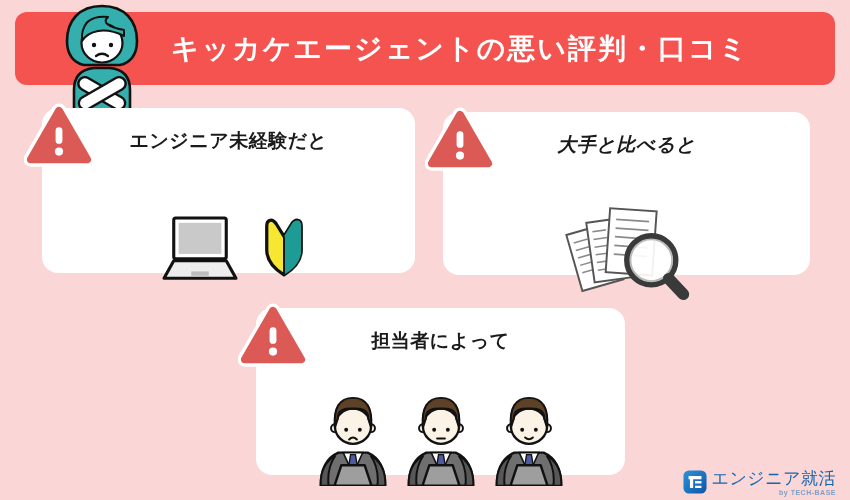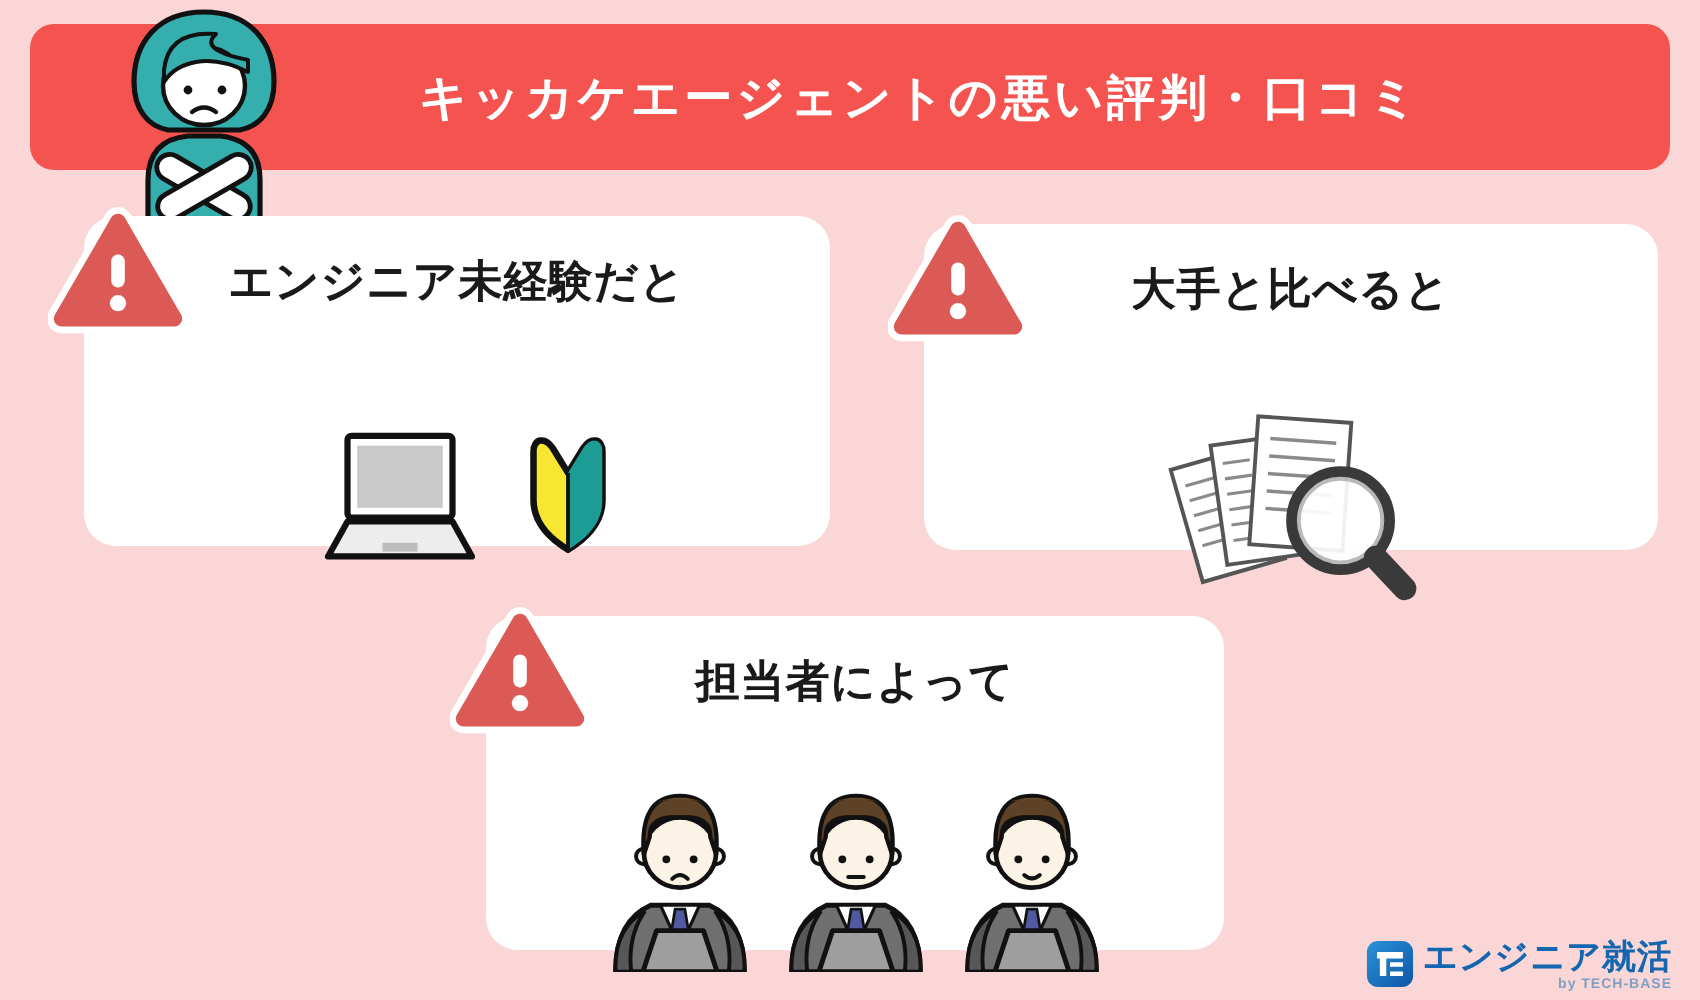--- a/index.html
+++ b/index.html
@@ -6,44 +6,44 @@
     --background:#FBD6D6; --banner:#F5534F; --warning:#DC5A55; --card:#FFFFFF;
     --text:#1A1A1A; --teal:#35AEAE; --logo-blue:#1566B0;
   }
   *{margin:0;padding:0;box-sizing:border-box;}
   body{font-family:"Liberation Sans","DejaVu Sans",sans-serif;}
   .stage{position:relative;width:850px;height:500px;background:var(--background);overflow:hidden;}
 
   
   .banner{position:absolute;left:15px;top:12px;width:820px;height:73px;background:var(--banner);
     border-radius:12px;display:flex;align-items:center;justify-content:center;z-index:1;}
-  .banner-title{color:#fff;font-size:24px;font-weight:bold;letter-spacing:2px;
+  .banner-title{color:#fff;font-size:28px;font-weight:bold;letter-spacing:2px;
     text-align:left;padding-left:70px;}
 
   
   .mascot{position:absolute;left:48px;top:0px;width:108px;height:116px;z-index:2;}
 
   
   .card{position:absolute;background:var(--card);border-radius:16px;z-index:3;}
   .card1{left:42px;top:108px;width:373px;height:165px;}
-  .card2{left:462px;top:112px;width:367px;height:163px;}
-  .card3{left:243px;top:308px;width:369px;height:167px;}
+  .card2{left:443px;top:112px;width:367px;height:163px;font-style:italic;}
+  .card3{left:256px;top:308px;width:369px;height:167px;}
   .warn{position:absolute;left:-18px;top:-6px;width:70px;height:70px;z-index:4;}
   .card-text{position:absolute;left:0;right:0;top:16px;text-align:center;color:var(--text);
-    font-size:22px;font-weight:bold;line-height:33px;letter-spacing:0.5px;}
+    font-size:19px;font-weight:bold;line-height:33px;letter-spacing:0.5px;}
   .card-icons{position:absolute;left:50%;transform:translateX(-50%);display:flex;
     align-items:flex-end;gap:12px;}
   .card1 .card-icons{top:100px;}
   .card2 .card-icons{top:90px;}
   .card3 .card-icons{top:80px;gap:6px;}
 
   
   .logo{position:absolute;right:14px;bottom:4px;display:flex;align-items:flex-start;gap:5px;z-index:5;}
   .logo-textcol{display:flex;flex-direction:column;align-items:flex-end;}
-  .logo-text{color:var(--logo-blue);font-size:17px;font-weight:bold;letter-spacing:0.5px;line-height:18px;}
+  .logo-text{color:var(--logo-blue);font-size:17px;font-weight:normal;letter-spacing:0.5px;line-height:18px;}
   .logo-byline{color:#7FA0C4;font-size:7px;font-weight:bold;letter-spacing:0.5px;margin-top:1px;}
 </style>
 </head>
 <body>
 
 <div class="stage">
 
   <svg width="0" height="0" style="position:absolute" aria-hidden="true">
     <defs>
       <g id="warn-tri">

